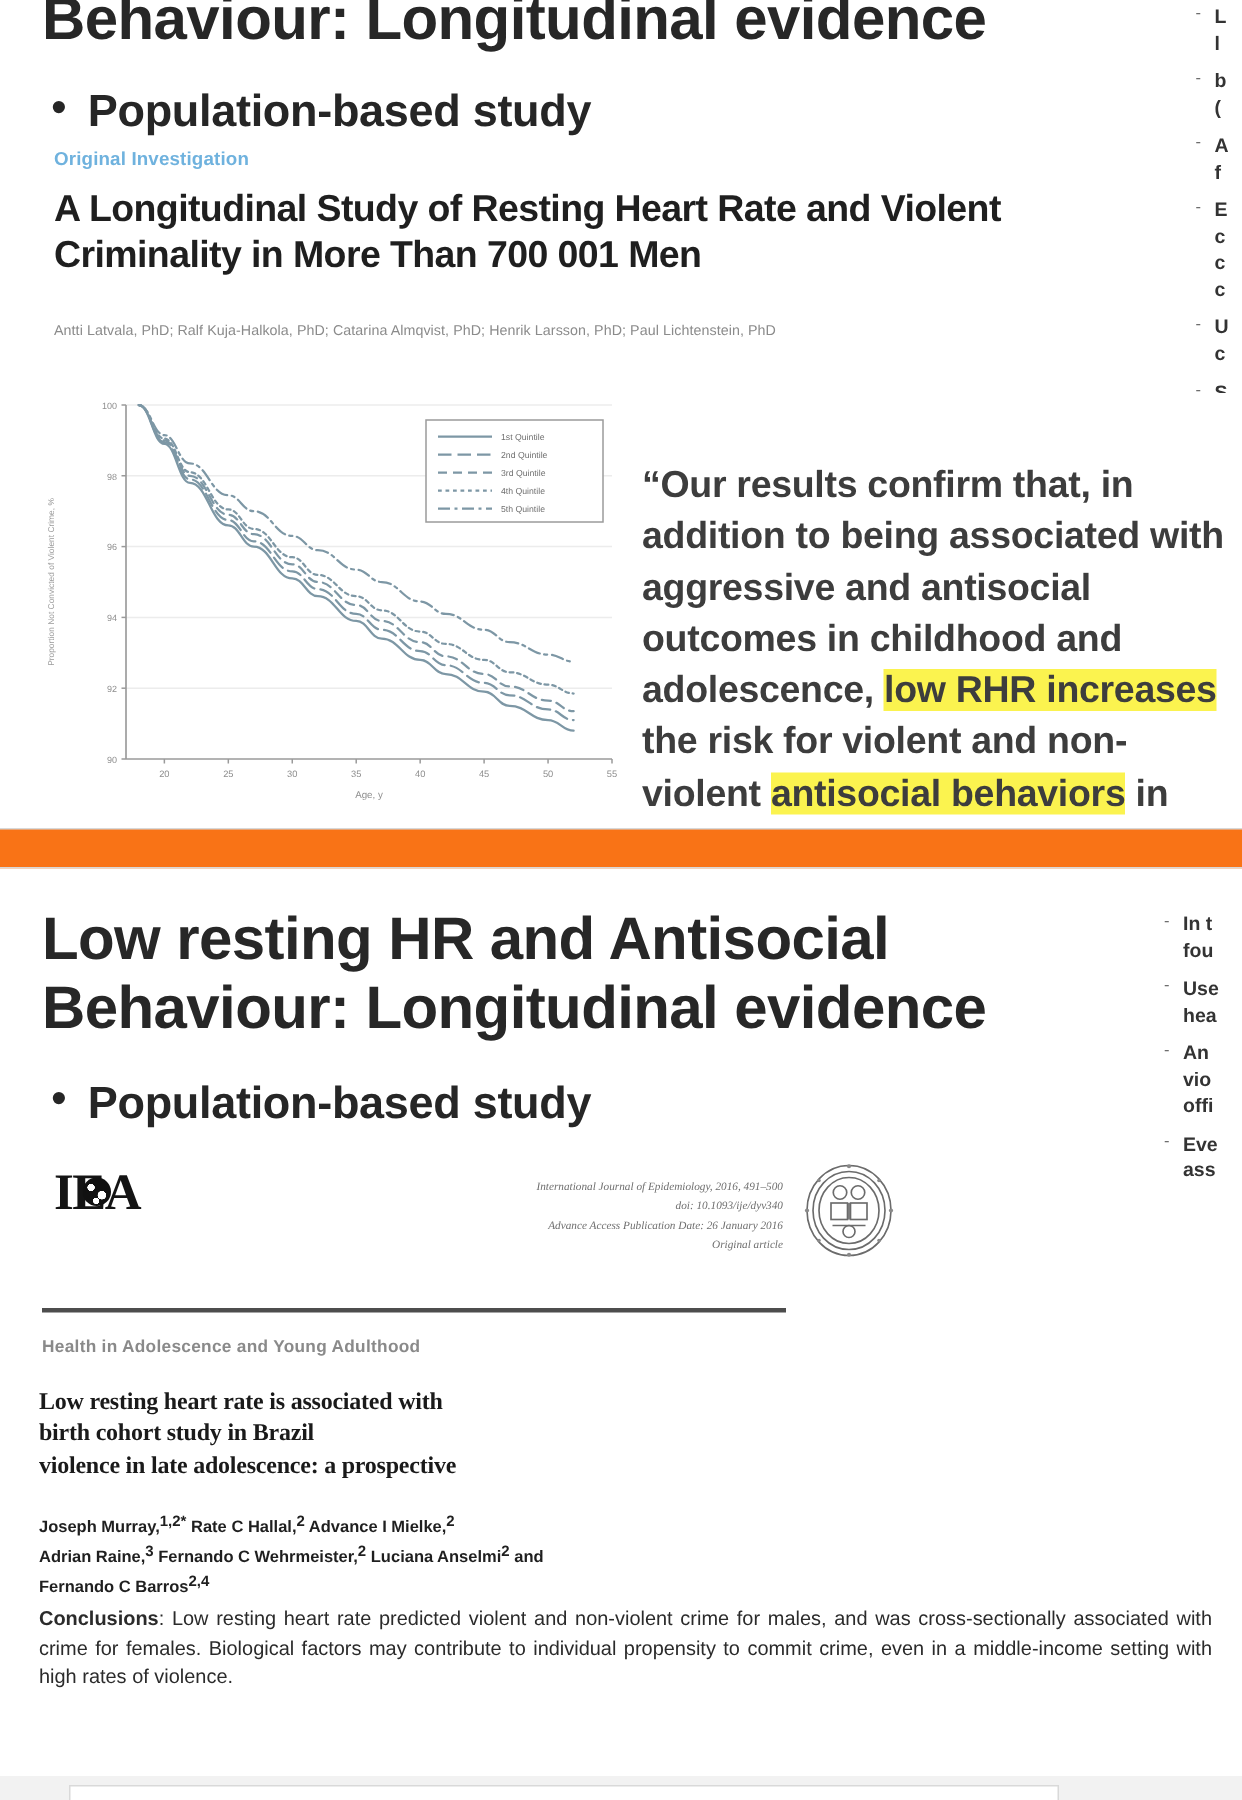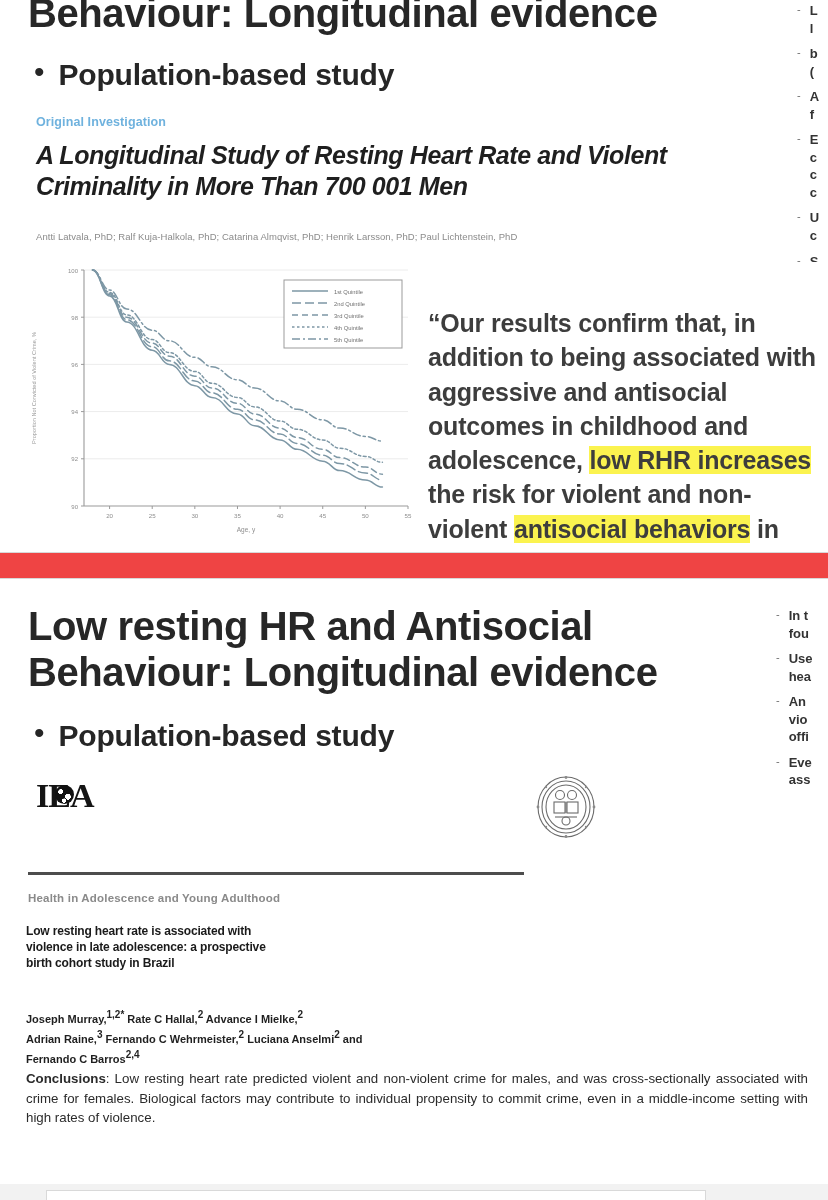--- a/index.html
+++ b/index.html
@@ -1,39 +1,38 @@
 <!DOCTYPE html>
 <html><head>
 <meta charset="utf-8">
 <style>
   * { margin:0; padding:0; box-sizing:border-box; }
   html,body { width:828px; height:1200px; background:#ffffff;
     font-family:"Liberation Sans", sans-serif; overflow:hidden; }
 
-  .page { position:relative; width:828px; height:1200px; background:#ef4444; }
+  .page { position:relative; width:828px; height:1200px; background:#f97316; }
 
   
   .slide { position:absolute; left:0; width:828px; background:#fff; overflow:hidden; }
   .slide-divider { position:absolute; left:0; width:828px; height:1px; background:#d8d8d8; }
 
   
   .slide-title {
     font-size:40px; font-weight:600; color:#272727; line-height:1.08;
     letter-spacing:-0.4px; white-space:nowrap;
   }
   .bullet-row { display:flex; align-items:flex-start; gap:14px; }
   .bullet-dot { font-size:30px; line-height:0.95; color:#262626; }
   .bullet-text { font-size:30px; font-weight:700; color:#262626; letter-spacing:-0.2px; }
 
   
   .orig-inv { font-size:12.5px; font-weight:700; color:#6fb2de; letter-spacing:0.1px; }
   .jama-title {
     font-size:25px; font-weight:700; color:#1f1f1f; line-height:1.22;
     letter-spacing:-0.4px;
-    font-style:italic;
   }
   .jama-authors { font-size:9.5px; color:#8b8b8b; letter-spacing:0.05px; }
 
   
   .chart-wrap { position:absolute; }
   .chart-svg { display:block; }
 
   
   .quote {
     position:absolute; font-size:25px; line-height:1.37; color:#3d3d3d;
@@ -61,21 +60,21 @@
       #111;
   }
   .ije-cite { font-size:7.5px; line-height:1.75; color:#6f6f6f; text-align:right;
     font-family:"Liberation Serif", serif; font-style:italic; }
 
   .crest { position:absolute; }
 
   .rule { position:absolute; background:#4d4d4d; }
 
   .sec-label { font-size:11.5px; font-weight:700; color:#8a8a8a; letter-spacing:0.2px; }
-  .art-title { font-size:12px; font-weight:700; color:#1a1a1a; line-height:1.33; letter-spacing:-0.15px; }
+  .art-title { font-size:16px; font-weight:700; color:#1a1a1a; line-height:1.33; letter-spacing:-0.15px;font-family:Liberation Serif, serif; }
   .art-authors { font-size:11px; font-weight:700; color:#1f1f1f; line-height:1.5; }
   .art-authors sup { font-size:10px; vertical-align:super; }
   .abs { font-size:13.3px; line-height:1.48; color:#2b2b2b; text-align:justify; }
   .abs b { font-weight:700; }
 
   .footer-bar { position:absolute; left:0; bottom:0; width:828px; height:16px; background:#f2f2f2; }
   .footer-inner { position:absolute; left:46px; bottom:0; width:660px; height:10px;
     background:#fff; border:1px solid #d9d9d9; border-bottom:none; }
 </style>
 </head>
@@ -85,21 +84,21 @@
 
   <div class="slide" style="top:0;height:552px;">
 
     <div class="slide-title" style="position:absolute;left:28px;top:-8px;">Behaviour: Longitudinal evidence</div>
 
     <div class="bullet-row" style="position:absolute;left:34px;top:58px;">
       <span class="bullet-dot">•</span>
       <span class="bullet-text">Population-based study</span>
     </div>
 
-    <div style="position:absolute;left:36px;top:115px;width:760px;">
+    <div style="position:absolute;left:36px;top:99px;width:760px;">
       <div class="orig-inv">Original Investigation</div>
       <div class="jama-title" style="margin-top:11px;">A Longitudinal Study of Resting Heart Rate and Violent</div>
       <div class="jama-title">Criminality in More Than 700 001 Men</div>
       <div class="jama-authors" style="margin-top:30px;">Antti Latvala, PhD; Ralf Kuja-Halkola, PhD; Catarina Almqvist, PhD; Henrik Larsson, PhD; Paul Lichtenstein, PhD</div>
     </div>
 
     <div class="chart-wrap" style="left:22px;top:258px;width:400px;height:285px;">
       <svg class="chart-svg" id="chartSvg" width="400" height="285" viewBox="0 0 400 285">
           <line x1="62" y1="200.8" x2="386" y2="200.8" stroke="#ececec" stroke-width="1"></line>
           <line x1="62" y1="153.6" x2="386" y2="153.6" stroke="#ececec" stroke-width="1"></line>
@@ -208,20 +207,26 @@
     <div class="bullet-row" style="position:absolute;left:34px;top:140px;">
       <span class="bullet-dot">•</span>
       <span class="bullet-text">Population-based study</span>
     </div>
 
     <div class="ije-logo" style="position:absolute;left:36px;top:198px;">
       <span>IEA</span>
       <span class="ije-globe"></span>
     </div>
 
+    <div class="ije-cite" style="position:absolute;left:300px;top:205px;width:222px;">
+      <div>International Journal of Epidemiology, 2016, 491–500</div>
+      <div>doi: 10.1093/ije/dyv340</div>
+      <div>Advance Access Publication Date: 26 January 2016</div>
+      <div>Original article</div>
+    </div>
 
     <svg class="crest" style="left:533px;top:197px;" width="66" height="62" viewBox="0 0 66 62">
       <g fill="none" stroke="#6b6b6b" stroke-width="1.1">
         <ellipse cx="33" cy="31" rx="28" ry="30"></ellipse>
         <ellipse cx="33" cy="31" rx="24" ry="26"></ellipse>
         <ellipse cx="33" cy="31" rx="20" ry="22"></ellipse>
         <circle cx="27" cy="19" r="4.5"></circle>
         <circle cx="39" cy="19" r="4.5"></circle>
         <rect x="21" y="26" width="11" height="11"></rect>
         <rect x="34" y="26" width="11" height="11"></rect>
@@ -240,22 +245,22 @@
           <circle cx="53" cy="51" r="1.2"></circle>
       </g>
     </svg>
 
     <div class="rule" style="left:28px;top:293px;width:496px;height:3px;"></div>
 
     <div class="sec-label" style="position:absolute;left:28px;top:313px;">Health in Adolescence and Young Adulthood</div>
 
     <div style="position:absolute;left:26px;top:345px;width:500px;">
       <div class="art-title">Low resting heart rate is associated with</div>
+      <div class="art-title">birth cohort study in Brazil</div>
       <div class="art-title">violence in late adolescence: a prospective</div>
-      <div class="art-title">birth cohort study in Brazil</div>
     </div>
 
     <div class="art-authors" style="position:absolute;left:26px;top:428px;width:470px;">
       <span>Joseph Murray,</span><sup>1,2*</sup><span> Rate C Hallal,</span><sup>2</sup><span> Advance I Mielke,</span><sup>2</sup><br><span>Adrian Raine,</span><sup>3</sup><span> Fernando C Wehrmeister,</span><sup>2</sup><span> Luciana Anselmi</span><sup>2</sup><span> and</span><br><span>Fernando C Barros</span><sup>2,4</sup>
     </div>
 
     <div class="abs" style="position:absolute;left:26px;top:490px;width:782px;">
       <b>Conclusions</b><span>: Low resting heart rate predicted violent and non-violent crime for males, and was cross-sectionally associated with crime for females. Biological factors may contribute to individual propensity to commit crime, even in a middle-income setting with high rates of violence.</span>
     </div>
 

